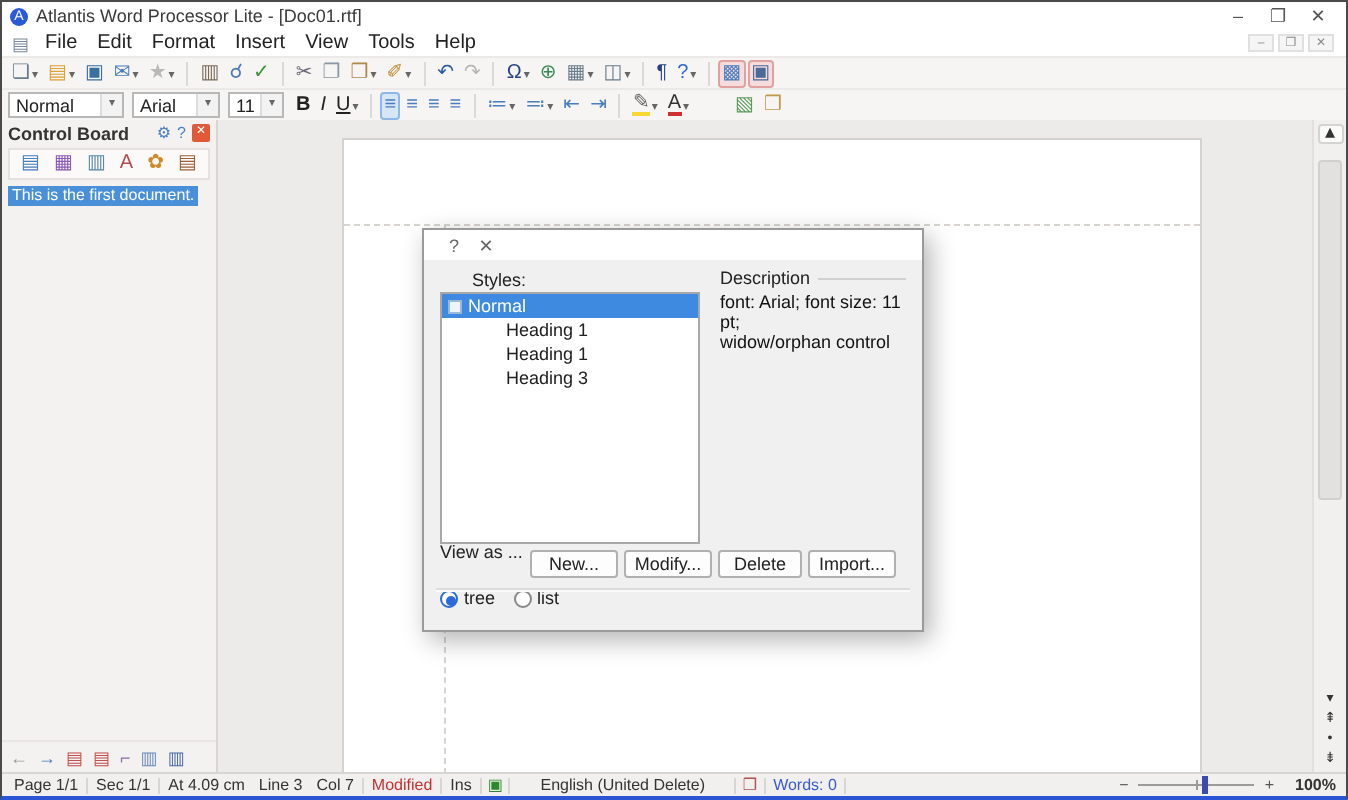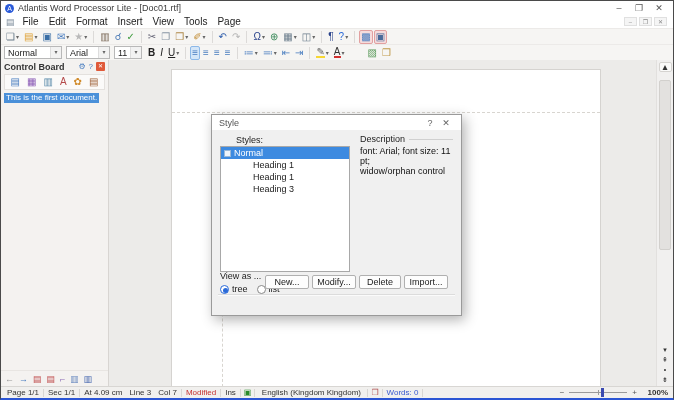--- a/index.html
+++ b/index.html
@@ -84,21 +84,21 @@
   .dlg-hbtn { width:16px; text-align:center; color:#666; font-size:9px; }
   .lbl-styles { position:absolute; left:24px; top:20px; color:#222; }
   .listbox { position:absolute; left:8px; top:31px; width:130px; height:126px; background:#fff; border:1px solid #a8a8a8; overflow:hidden; }
   .srow { height:12px; line-height:12px; display:flex; align-items:center; color:#222; }
   .srow.sel { background:#3d8ae0; color:#fff; }
   .sicon { width:7px; height:7px; border:1px solid #9ab8d8; background:#eef4fb; margin:0 3px; flex:0 0 auto; }
   .desc-head { position:absolute; left:148px; top:19px; right:8px; display:flex; align-items:center; gap:4px; color:#222; }
   .desc-rule { flex:1; border-top:1px solid #d0d0d0; }
   .desc-text { position:absolute; left:148px; top:31px; right:5px; color:#111; line-height:10px; }
   .viewas { position:absolute; left:8px; top:156px; color:#222; }
-  .radios { display:flex; gap:9px; margin-top:3px; align-items:center; }
+  .radios { display:flex; gap:9px; margin-top:13px; align-items:center; }
   .radio { display:flex; align-items:center; }
   .rdot { width:9px; height:9px; border:1px solid #888; border-radius:50%; background:#fff; display:inline-block; margin-right:3px; position:relative; flex:0 0 auto; }
   .rdot.on { border-color:#2a6ad9; }
   .rdot.on::after { content:""; position:absolute; left:2px; top:2px; width:5px; height:5px; background:#2a6ad9; border-radius:50%; }
   .btnrow { position:absolute; display:flex; gap:3px; }
   .btnrow.top { top:160px; right:13px; }
   .btnrow.bot { top:184px; right:5px; gap:6px; }
   button { font-family:inherit; font-size:9px; height:14px; background:#fdfdfd; border:1px solid #b0b0b0; border-radius:2px; padding:0; color:#222; }
   .b44{ width:44px; } .b42{ width:42px; } .b38{ width:38px; height:13px; }
   .focused { border-color:#4a90d9; box-shadow:inset 0 0 0 1px #a8ccee; }
@@ -120,21 +120,21 @@
   </div>
 
   <div class="menubar">
     <span class="mdocicon">▤</span>
     <span class="menuitem">File</span>
     <span class="menuitem">Edit</span>
     <span class="menuitem">Format</span>
     <span class="menuitem">Insert</span>
     <span class="menuitem">View</span>
     <span class="menuitem">Tools</span>
-    <span class="menuitem">Page</span>
+    <span class="menuitem">Help</span>
     <span class="mctrl">
       <span class="mbtn">–</span>
       <span class="mbtn">❐</span>
       <span class="mbtn">✕</span>
     </span>
   </div>
 
   <div class="toolbar">
       <span class="tbtn">
         <span class="tbi" style="color: rgb(107, 125, 140);">❏</span>
@@ -387,40 +387,39 @@
     <span class="seg">Sec 1/1</span>
     <span class="ssep"></span>
     <span class="seg"><span>At 4.09 cm</span><span class="posgap"></span><span>Line 3</span><span class="posgap"></span><span>Col 7</span></span>
     <span class="ssep"></span>
     <span class="seg red">Modified</span>
     <span class="ssep"></span>
     <span class="seg">Ins</span>
     <span class="ssep"></span>
     <span class="sicon2" style="color:#2a8a2a;">▣</span>
     <span class="ssep"></span>
-    <span class="seg lang">English (Kingdom Kingdom)</span>
+    <span class="seg lang">English (United Delete)</span>
     <span class="ssep"></span>
     <span class="sicon2" style="color:#b05050;">❒</span>
     <span class="ssep"></span>
     <span class="seg blue">Words: 0</span>
     <span class="ssep"></span>
     <span class="zoomctl">
       <span>−</span>
       <span class="ztrack">
           <span class="ztick"></span>
           <span class="zthumb"></span>
         </span>
       <span>+</span>
       <span class="zpct">100%</span>
     </span>
   </div>
 
   <div class="dialog">
     <div class="dlg-title">
-      <span class="t">Style</span>
       <span class="dlg-hbtn">?</span>
       <span class="dlg-hbtn">✕</span>
     </div>
     <span class="lbl-styles">Styles:</span>
     <div class="listbox">
         <div class="srow sel">
           <span class="sicon"></span>
           <span>Normal</span>
         </div>
         <div class="srow" style="padding-left: 32px;">

